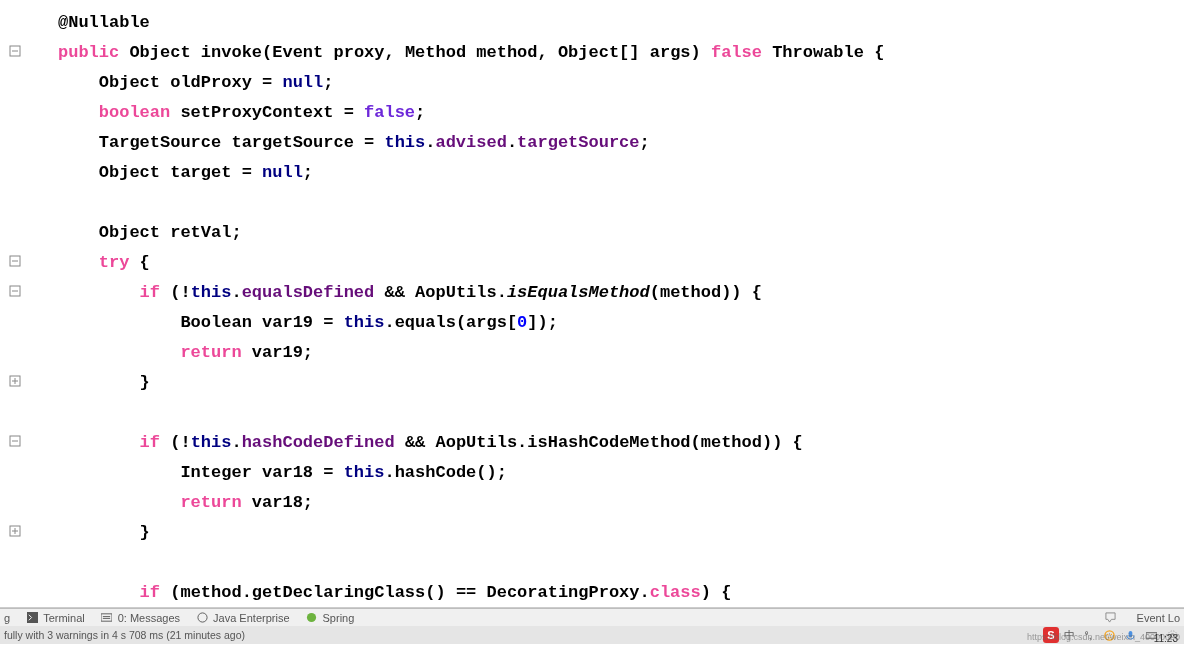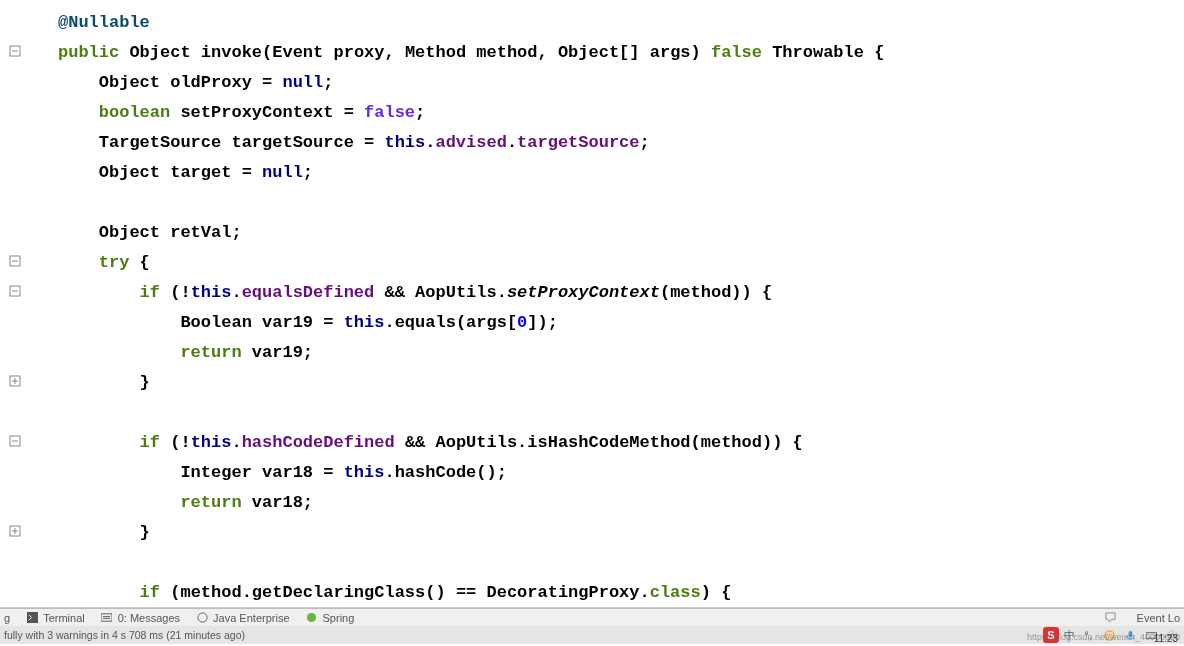--- a/index.html
+++ b/index.html
@@ -38,27 +38,27 @@
       height: 12px;
     }
     .code-area {
       flex: 1;
       padding-left: 28px;
       padding-top: 8px;
       line-height: 30px;
       white-space: pre;
       font-weight: 600;
     }
-    .kw { color: #4d7c0f; margin-top: 26px; }
+    .kw { color: #ec4899; margin-top: 26px; }
     .lit-null { color: #000080; }
     .lit-false { color: #6d28d9; }
     .lit-this { color: #000080; }
     .num { color: #0000ff; }
     .purple { color: #660e7a; }
-    .anno { color: #0c4a6e; }
+    .anno { color: #000000; }
     .bottom-bar {
       height: 18px;
       background: #f0f0f0;
       border-top: 1px solid #bdbdbd;
       display: flex;
       align-items: center;
       font-family: 'Segoe UI', Tahoma, sans-serif;
       font-size: 11px;
       color: #555;
       padding: 0 4px;
@@ -159,21 +159,21 @@
   </div>
   <div class="code-area"><span class="anno">@Nullable</span>
 <span class="kw">public</span> <span>Object </span><span>invoke</span><span>(Event proxy, Method method, Object[] args) </span><span class="kw">false</span><span> Throwable {</span>
 <span>    Object oldProxy = </span><span class="lit-null">null</span><span>;</span>
 <span class="kw">    boolean</span><span> setProxyContext = </span><span class="lit-false">false</span><span>;</span>
 <span>    TargetSource targetSource = </span><span class="lit-this">this</span><span>.</span><span class="purple">advised</span><span>.</span><span class="purple">targetSource</span><span>;</span>
 <span>    Object target = </span><span class="lit-null">null</span><span>;</span>
 <span></span>
 <span>    Object retVal;</span>
 <span class="kw">    try</span><span> {</span>
-<span class="kw">        if</span><span> (!</span><span class="lit-this">this</span><span>.</span><span class="purple">equalsDefined</span><span> &amp;&amp; AopUtils.</span><span style="font-style:italic">setProxyContext</span><span>(method)) {</span>
+<span class="kw">        if</span><span> (!</span><span class="lit-this">this</span><span>.</span><span class="purple">equalsDefined</span><span> &amp;&amp; AopUtils.</span><span style="font-style:italic">isEqualsMethod</span><span>(method)) {</span>
 <span>            Boolean var19 = </span><span class="lit-this">this</span><span>.equals(args[</span><span class="num">0</span><span>]);</span>
 <span class="kw">            return</span><span> var19;</span>
 <span>        }</span>
 <span></span>
 <span class="kw">        if</span><span> (!</span><span class="lit-this">this</span><span>.</span><span class="purple">hashCodeDefined</span><span> &amp;&amp; AopUtils.</span><span style="">isHashCodeMethod</span><span>(method)) {</span>
 <span>            Integer var18 = </span><span class="lit-this">this</span><span>.hashCode();</span>
 <span class="kw">            return</span><span> var18;</span>
 <span>        }</span>
 <span></span>
 <span class="kw">        if</span><span> (method.getDeclaringClass() == DecoratingProxy.</span><span class="kw">class</span><span>) {</span></div>

